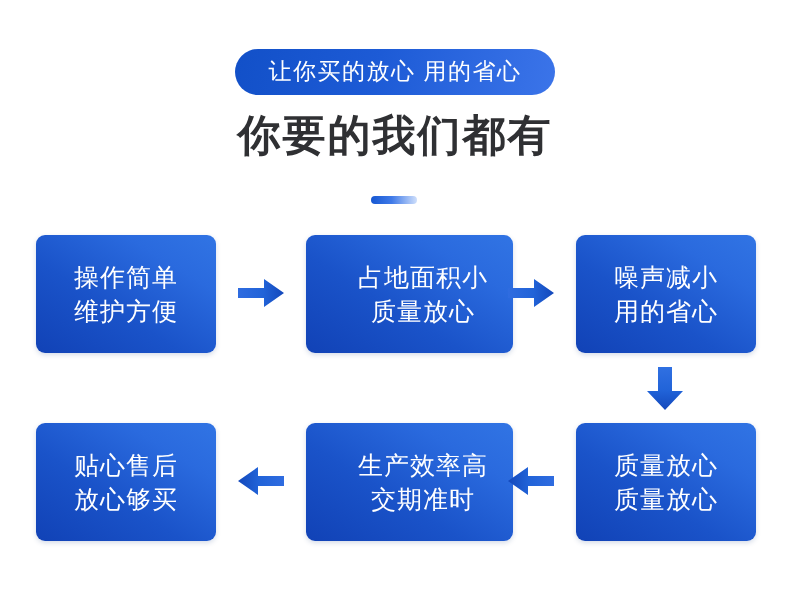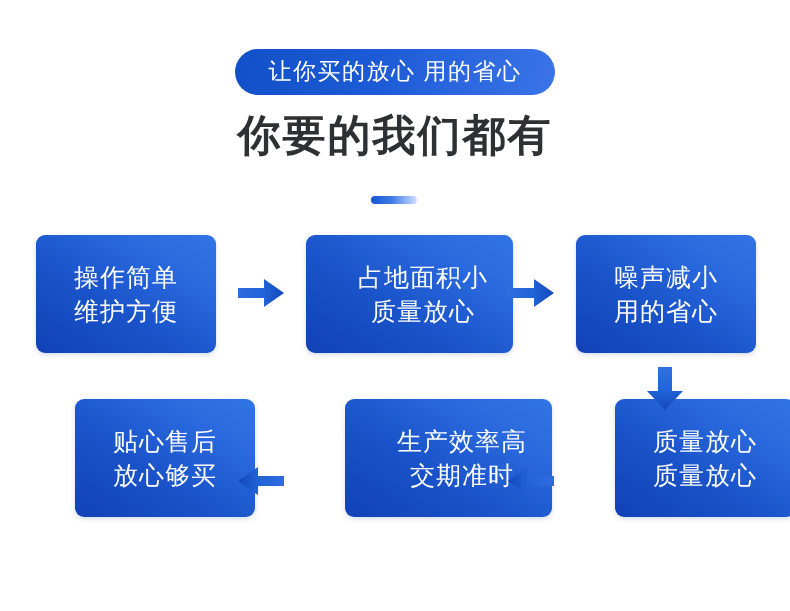--- a/index.html
+++ b/index.html
@@ -90,21 +90,21 @@
   }
   .box .line {
     font-size: 25px;
     line-height: 34px;
     letter-spacing: 1px;
     font-weight: 400;
     white-space: nowrap;
   }
 
   .box.r1 { top: 235px; }
-  .box.r2 { top: 399px; margin-left: 39px; }
+  .box.r2 { top: 423px; }
   .box.c1 { left: 36px; }
   .box.c2 { left: 306px; padding-left: 27px; }
   .box.c3 { left: 576px; }
 
   
   .arrow {
     position: absolute;
   }
   .arrow svg { display: block; }
 

